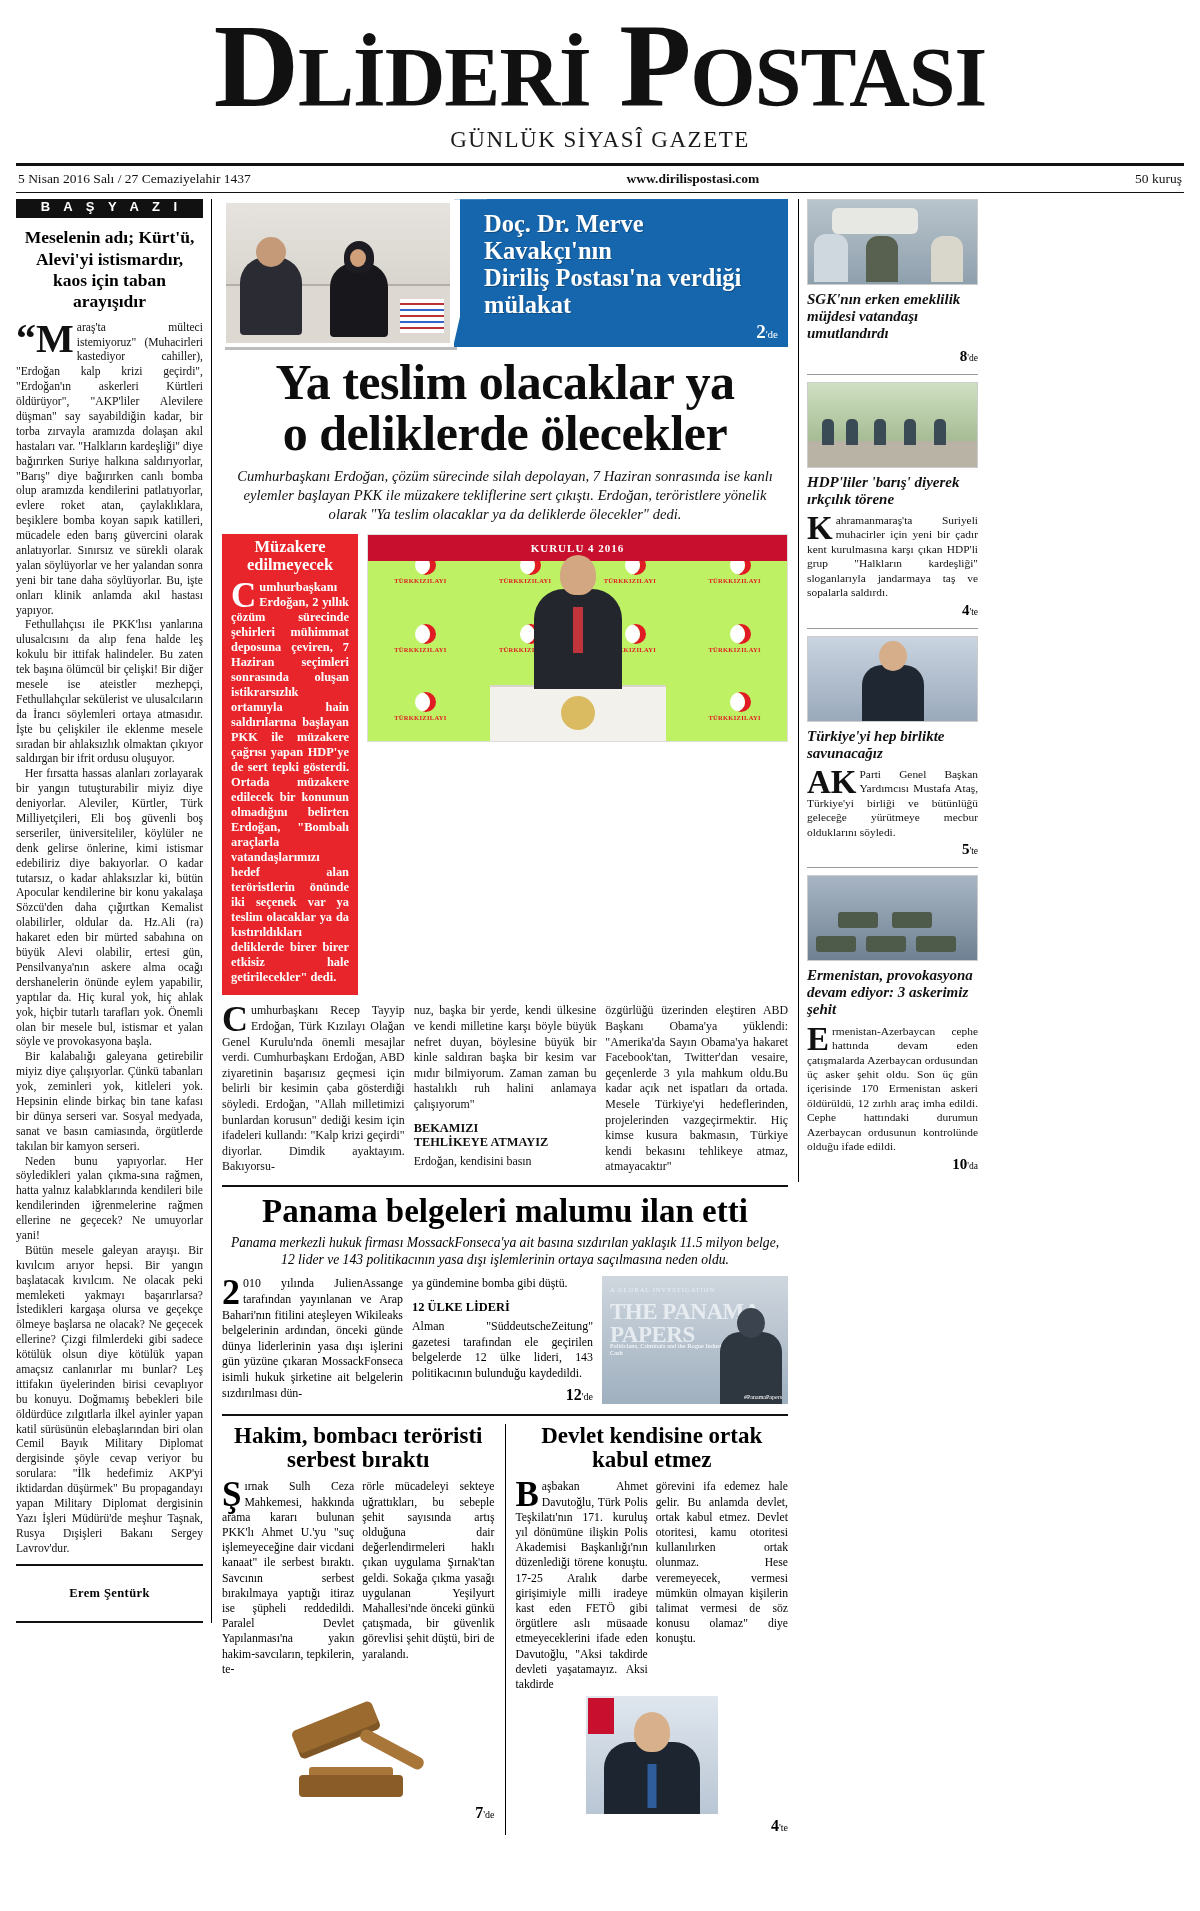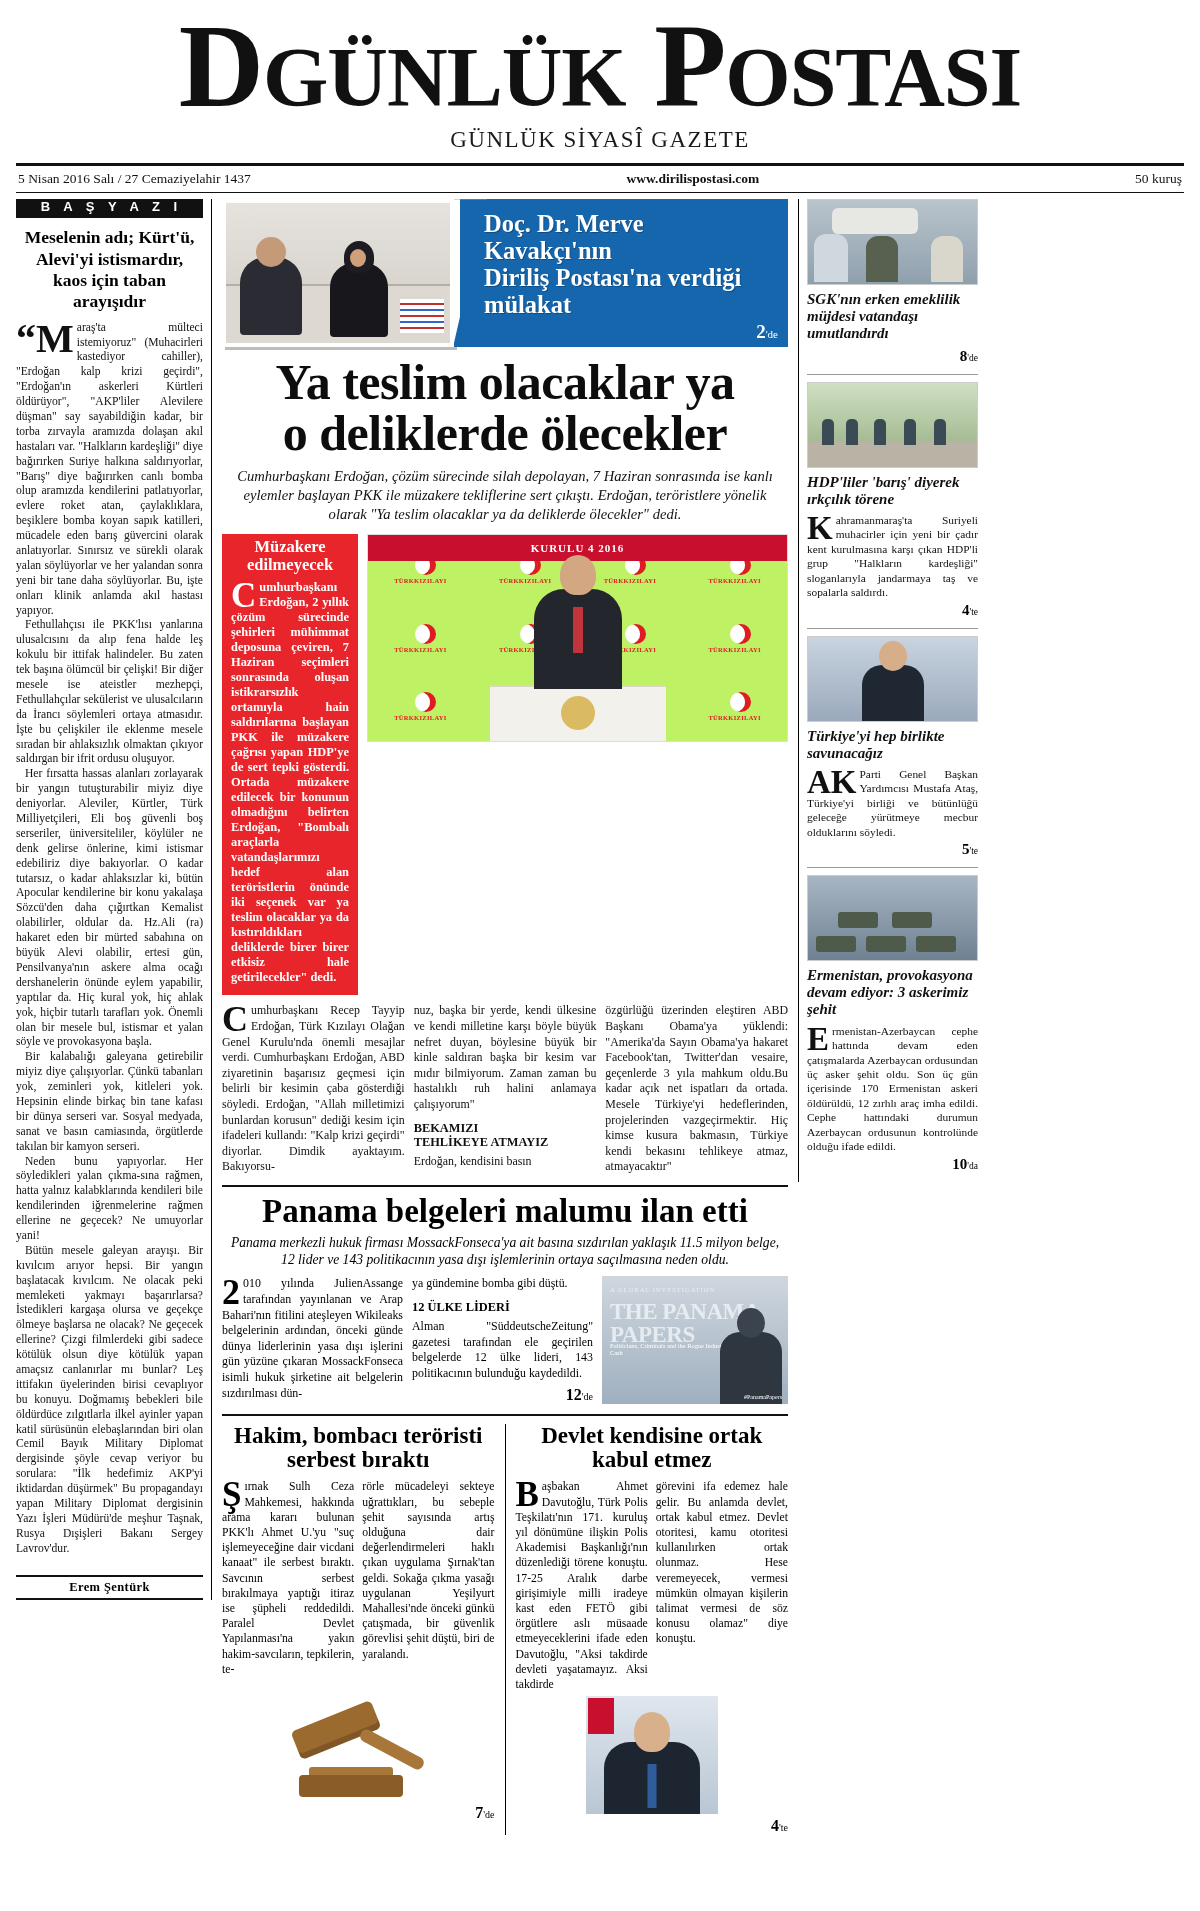--- a/index.html
+++ b/index.html
@@ -48,22 +48,22 @@
     font-size:11.6px;line-height:1.285;text-align:justify;color:#111;
     hyphens:auto;
   }
   .edit-body p{margin:0 0 0 0;text-indent:9px;}
   .edit-body p.first{text-indent:0;}
   .dropcapq{
     float:left;font-size:40px;line-height:.78;font-weight:bold;
     padding:2px 3px 0 0;
   }
   .author-bar{
-    border-top:2px solid #111;border-bottom:2px solid #111;margin-top:18px;
-    text-align:center;font-weight:bold;font-size:12.5px;padding:3px 0;letter-spacing:.4px;
+    border-top:2px solid #111;border-bottom:2px solid #111;margin-top:7px;
+    text-align:center;font-weight:bold;font-size:12.5px;padding:20px 0;letter-spacing:.4px;
   }
 
   
   .interview{display:flex;height:148px;margin-bottom:6px;}
   .iv-photo{
     width:232px;flex:0 0 232px;position:relative;overflow:hidden;
     background:#c9c4bd;border:4px solid #fff;box-sizing:border-box;
     box-shadow:3px 3px 0 #bdbdbd;
   }
   .iv-photo .wall{position:absolute;inset:0;background:linear-gradient(#e6e3de,#cfcac3);}
@@ -217,21 +217,21 @@
   .ph-ak .suit:after{content:"";position:absolute;left:50%;transform:translateX(-50%);top:-24px;width:28px;height:30px;border-radius:50%;background:#d6ae8a;}
   .ph-erm{background:linear-gradient(#a8b6c4,#6f8192);}
   .ph-erm .tank{position:absolute;bottom:8px;width:40px;height:16px;background:#4e5b4a;border-radius:3px;}
 </style>
 </head>
 <body>
 
 <div class="page">
 
   <div class="masthead">
-    <div class="logo"><span>D</span><span class="sc">GÜNLÜK</span> <span>P</span><span class="sc">OSTASI</span></div>
+    <div class="logo"><span>D</span><span class="sc">LİDERİ</span> <span>P</span><span class="sc">OSTASI</span></div>
     <div class="tagline">GÜNLÜK SİYASÎ GAZETE</div>
   </div>
   <div class="rule-thick"></div>
   <div class="dateline">
     <div>5 Nisan 2016 Salı / 27 Cemaziyelahir 1437</div>
     <div class="site">www.dirilispostasi.com</div>
     <div>50 kuruş</div>
   </div>
   <div class="rule-underdate"></div>
 

